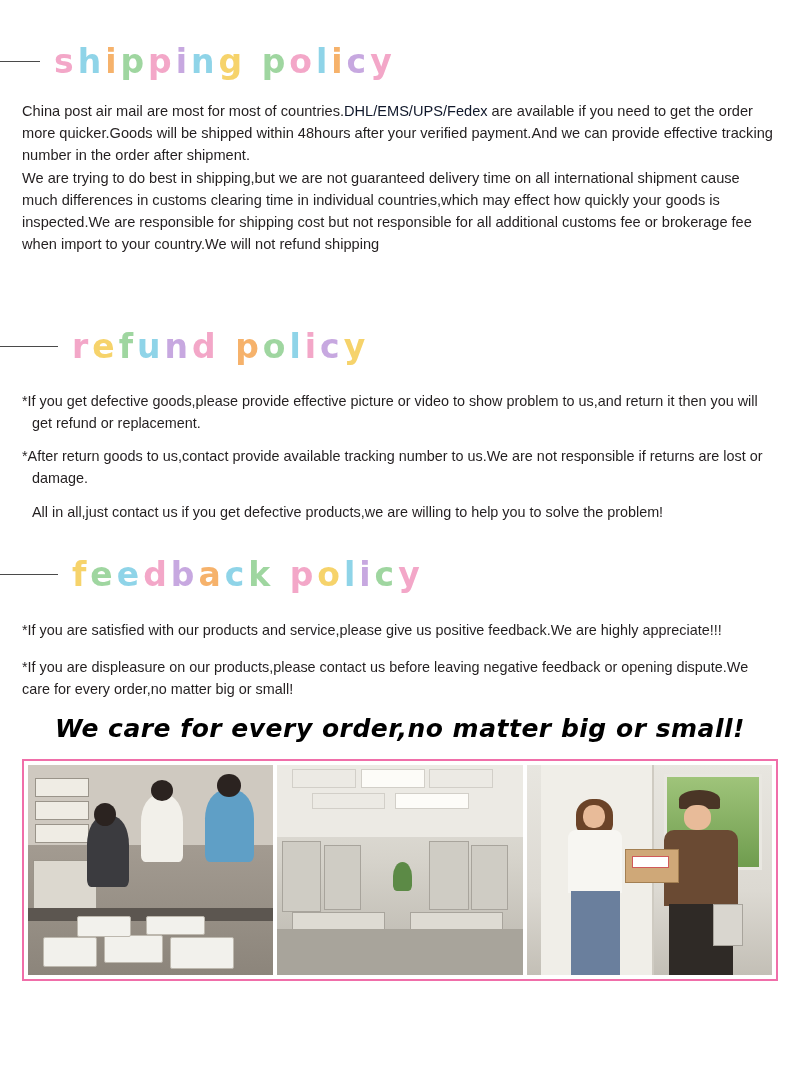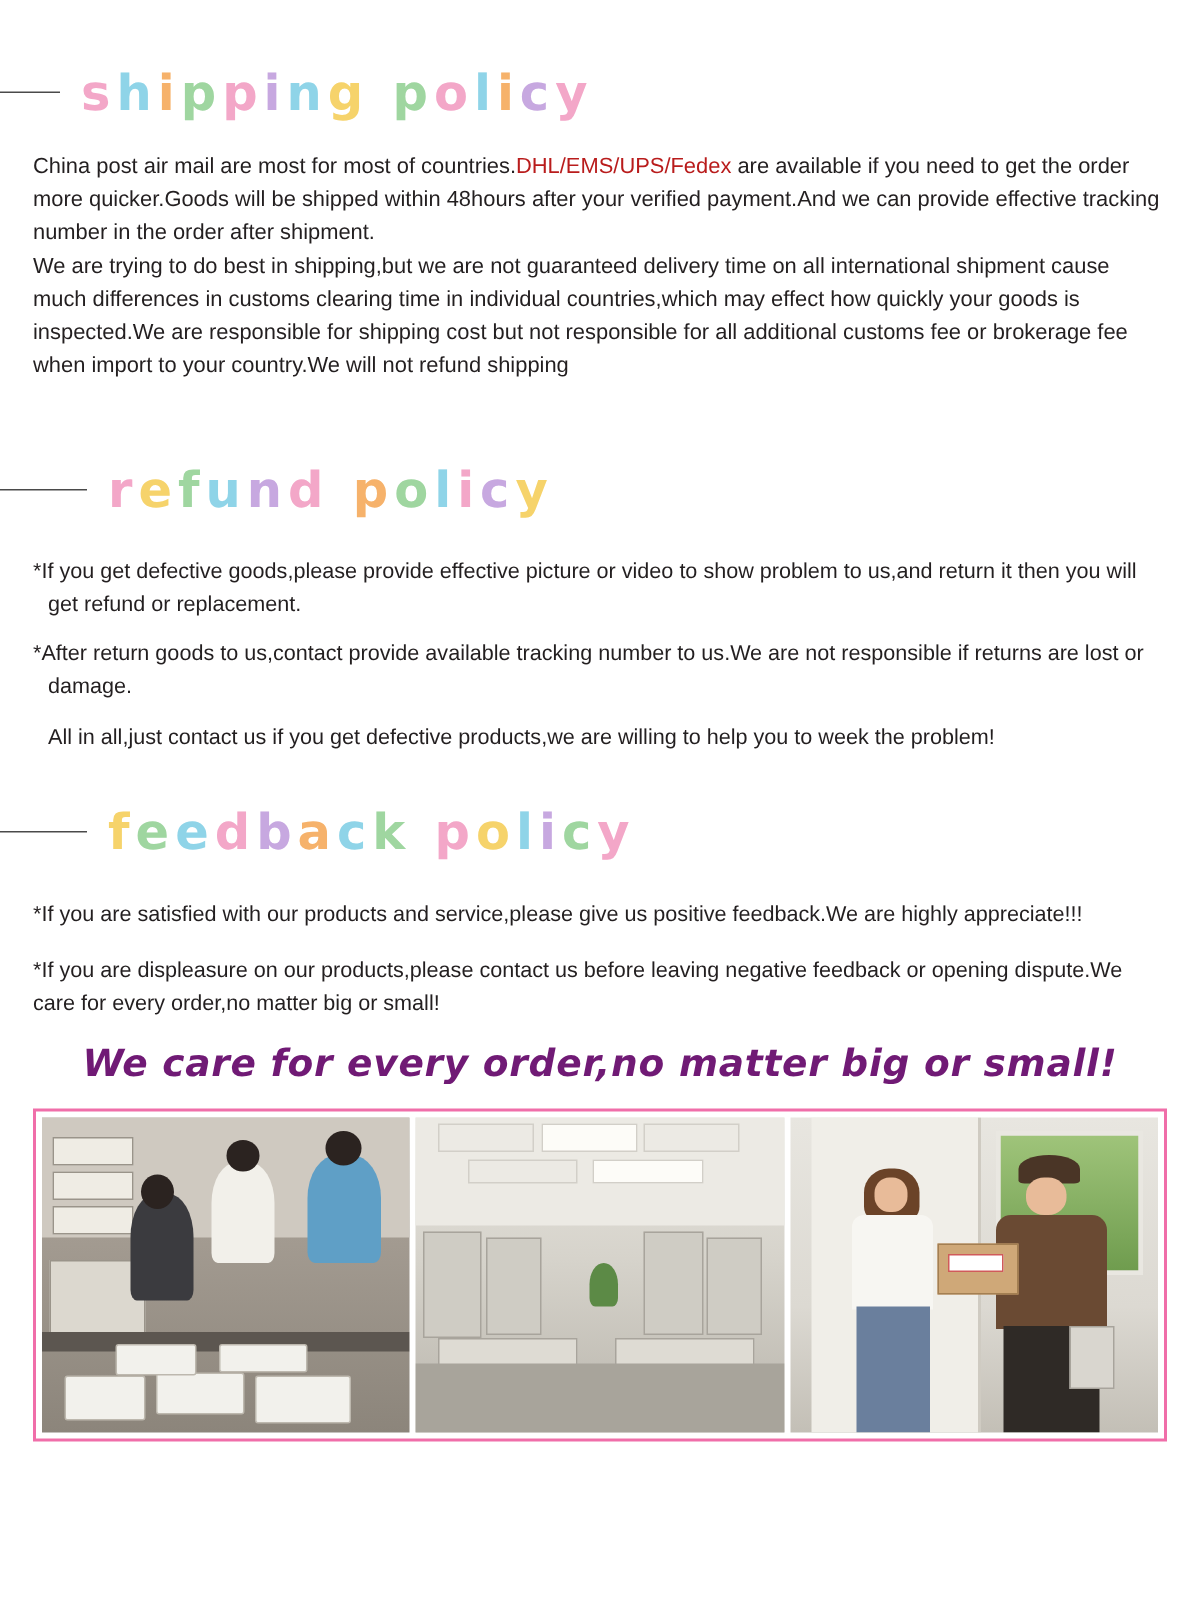--- a/index.html
+++ b/index.html
@@ -46,21 +46,21 @@
   .fancy-title span { display: inline-block; }
 
   
   .body-block {
     padding: 0 22px 0 22px;
     font-size: 14.6px;
     line-height: 1.52;
     color: #231f20;
   }
   .body-block p { margin: 0; }
-  .red { color: #b91c1c; }
+  .red { color: #0f172a; }
 
   .list-block {
     padding: 0 22px 0 22px;
     font-size: 14.4px;
     line-height: 1.5;
     color: #231f20;
   }
   .list-block p {
     margin: 12px 0 9px 0;
     text-indent: 0;
@@ -146,44 +146,44 @@
     <div class="rule rule-right"></div>
   </div>
 
   <div class="body-block" style="margin-top:12px;">
     <p>
       <span>China post air mail are most for most of countries.</span><span class="red">DHL/EMS/UPS/Fedex</span><span> are available if you need to get the order more quicker.Goods will be shipped within 48hours after your verified payment.And we can provide effective tracking number in the order after shipment.</span>
     </p>
     <p>We are trying to do best in shipping,but we are not guaranteed delivery time on all international shipment cause much differences in customs clearing time in individual countries,which may effect how quickly your goods is inspected.We are responsible for shipping cost but not responsible for all additional customs fee or brokerage fee when import to your country.We will not refund shipping</p>
   </div>
 
-  <div class="heading-row" style="margin-top:44px;">
+  <div class="heading-row" style="margin-top:64px;">
     <div class="rule rule-left" style="width:58px;"></div>
     <div class="fancy-title" id="title-refund"><span style="color: rgb(243, 167, 200);">r</span><span style="color: rgb(246, 211, 107);">e</span><span style="color: rgb(159, 214, 160);">f</span><span style="color: rgb(143, 212, 232);">u</span><span style="color: rgb(199, 168, 224);">n</span><span style="color: rgb(243, 167, 200);">d</span><span style="color: rgb(255, 255, 255);">&nbsp;</span><span style="color: rgb(246, 178, 107);">p</span><span style="color: rgb(159, 214, 160);">o</span><span style="color: rgb(143, 212, 232);">l</span><span style="color: rgb(243, 167, 200);">i</span><span style="color: rgb(199, 168, 224);">c</span><span style="color: rgb(246, 211, 107);">y</span></div>
     <div class="rule rule-right"></div>
   </div>
 
   <div class="list-block" style="margin-top:18px;">
     <p class="hang">*If you get defective goods,please provide effective picture or video to show problem to us,and  return it then you will get refund or replacement.</p>
     <p class="hang">*After return goods to us,contact provide available tracking number to us.We are not responsible if returns are lost or damage.</p>
-    <p class="indent">All in all,just contact us if you get defective products,we are willing to help you to week the problem!</p>
+    <p class="indent">All in all,just contact us if you get defective products,we are willing to help you to solve the problem!</p>
   </div>
 
   <div class="heading-row" style="margin-top:24px;">
     <div class="rule rule-left" style="width:58px;"></div>
     <div class="fancy-title" id="title-feedback"><span style="color: rgb(246, 211, 107);">f</span><span style="color: rgb(159, 214, 160);">e</span><span style="color: rgb(143, 212, 232);">e</span><span style="color: rgb(243, 167, 200);">d</span><span style="color: rgb(199, 168, 224);">b</span><span style="color: rgb(246, 178, 107);">a</span><span style="color: rgb(143, 212, 232);">c</span><span style="color: rgb(159, 214, 160);">k</span><span style="color: rgb(255, 255, 255);">&nbsp;</span><span style="color: rgb(243, 167, 200);">p</span><span style="color: rgb(246, 211, 107);">o</span><span style="color: rgb(143, 212, 232);">l</span><span style="color: rgb(199, 168, 224);">i</span><span style="color: rgb(159, 214, 160);">c</span><span style="color: rgb(243, 167, 200);">y</span></div>
     <div class="rule rule-right"></div>
   </div>
 
   <div class="fb-block" style="margin-top:18px;">
     <p>*If you are satisfied with our products and service,please give us positive feedback.We are highly appreciate!!!</p>
     <p>*If you are displeasure on our products,please contact us before leaving negative feedback or opening dispute.We care for every order,no matter big or small!</p>
   </div>
 
-  <div class="banner" style="color: #701a75;">We care for every order,no matter big or small!</div>
+  <div class="banner" style="color: #000000;">We care for every order,no matter big or small!</div>
 
   <div class="photo-strip">
 
     <div class="photo ph1">
       <div class="wall"></div>
       <div class="shelfbox" style="left:3%;top:6%;width:22%;height:9%;"></div>
       <div class="shelfbox" style="left:3%;top:17%;width:22%;height:9%;"></div>
       <div class="shelfbox" style="left:3%;top:28%;width:22%;height:9%;"></div>
       <div class="shelfbox" style="left:2%;top:45%;width:26%;height:26%;background:#dcd8cf;"></div>
       <div class="person" style="left:24%;top:24%;width:17%;height:34%;background:#3b3b3f;"></div>

